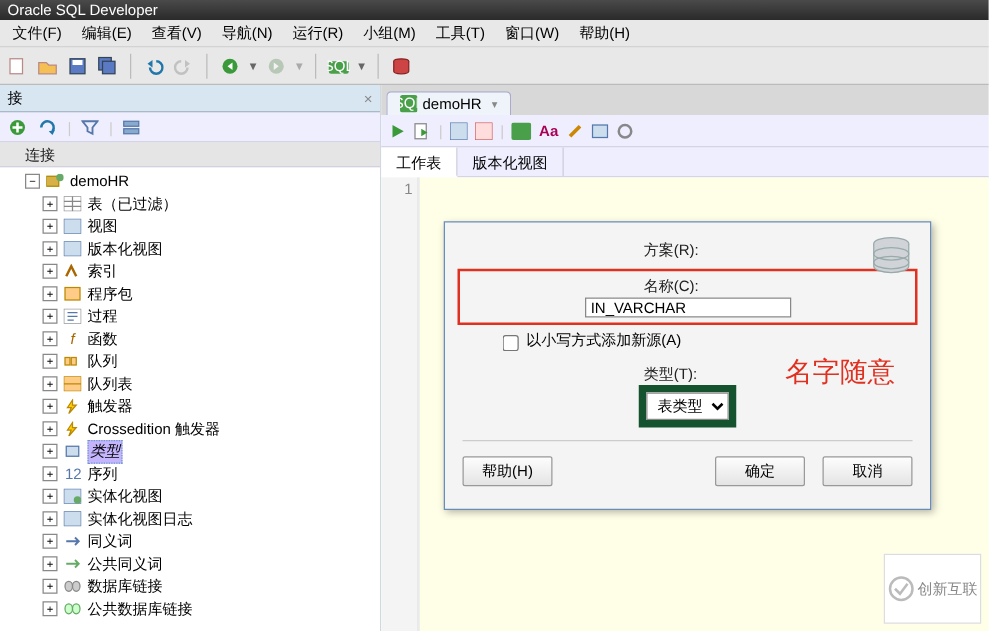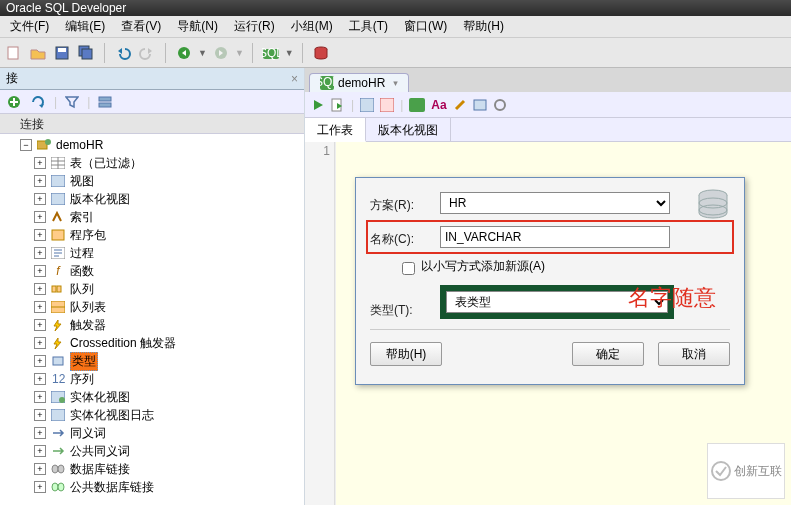--- a/index.html
+++ b/index.html
@@ -26,21 +26,21 @@
 .conntab { height:22px; background:#d8e6f2; border-bottom:1px solid #9ab; display:flex; align-items:center; padding:0 6px;}
 .conntab .x { margin-left:auto; color:#888;}
 .lefttools { height:24px; background:#eef; border-bottom:1px solid #ccd; display:flex; align-items:center; gap:8px; padding:0 6px;}
 .connlabel { height:20px; background:#e5e5e5; border-bottom:1px solid #ccd; padding:2px 20px; font-weight:normal; color:#222;}
 
 
 .tree { flex:1; overflow:auto; padding:2px 0; background:#fff;}
 .node { display:flex; align-items:center; height:18px; padding-left:6px; white-space:nowrap;}
 .node .exp { width:12px; height:12px; border:1px solid #888; display:flex; align-items:center; justify-content:center; font-size:9px; line-height:9px; margin-right:4px; background:#fff; cursor:pointer;}
 .node .ico { width:16px; height:14px; margin-right:4px; display:flex; align-items:center; justify-content:center;}
-.node.sel span.lbl { background:#f97316; border:1px dotted #6699cc; padding:0 1px;}
+.node.sel span.lbl { background:#c4b5fd; border:1px dotted #6699cc; padding:0 1px;font-style:italic;}
 .indent1 { padding-left:20px; }
 .indent2 { padding-left:34px; }
 
 
 .filetabs { height:24px; background:#d8d8d8; display:flex; align-items:flex-end; padding:2px 4px 0 4px;}
 .filetab { background:#eef4fa; border:1px solid #aac; border-bottom:none; border-radius:4px 4px 0 0; padding:2px 10px; display:flex; align-items:center; gap:4px;}
 .editortoolbar { height:26px; background:#eef; border-bottom:1px solid #ccd; display:flex; align-items:center; gap:6px; padding:0 6px;}
 .subtabs { height:24px; background:#eef; border-bottom:1px solid #ccd; display:flex;}
 .subtab { padding:4px 12px; border-right:1px solid #ccd;text-align:center;}
 .subtab.active { background:#fff; border-bottom:2px solid #fff; margin-bottom:-1px;}
@@ -53,21 +53,21 @@
 .splitter::after{content:"⋮"; color:#789; font-size:10px;}
 
 
 .dialog { position:absolute; left:355px; top:177px; width:390px; background:#f4f4f4; border:1px solid #6a8db8; box-shadow:2px 2px 6px rgba(0,0,0,.3);}
 .dlg-titlebar { height:30px; background:linear-gradient(#cfe3f7,#a9c8e8); display:flex; align-items:center; padding:0 6px;}
 .dlg-titlebar .ico { width:16px;height:16px;margin-right:6px;}
 .dlg-titlebar .t { flex:1; color:#123;}
 .dlg-close { width:32px; height:18px; background:#d04a3a; border:1px solid #a03020; color:#fff; display:flex; align-items:center; justify-content:center; border-radius:2px; cursor:pointer;}
 .dlg-body { padding:14px 14px 8px 14px; position:relative;}
 .dbicon { position:absolute; right:14px; top:10px; width:34px; height:34px;}
-.formrow { display:flex; align-items:flex-end; margin-bottom:10px;}
+.formrow { display:flex; align-items:center; margin-bottom:10px;flex-direction:column;}
 .formrow label { width:70px; color:#222;}
 .formrow select, .formrow input[type=text] { flex:1; height:22px; border:1px solid #888; padding:0 4px; background:#fff;}
 .formrow .combo { flex:1; position:relative; border:6px solid #14532d;}
 .formrow .combo select { width:100%; height:22px; border:1px solid #888;}
 .chkrow { display:flex; align-items:flex-end; gap:6px; margin: -2px 0 10px 32px;}
 .dlg-sep { height:1px; background:#ccc; margin:8px 0;}
 .dlg-buttons { display:flex; gap:14px; padding:4px 0 10px 0;}
 .dlg-buttons .spacer{flex:1;}
 .btn { min-width:72px; height:24px; background:linear-gradient(#fdfdfd,#e4e4e4); border:1px solid #999; border-radius:2px; cursor:pointer;}
 
@@ -472,23 +472,20 @@
     <div class="dbicon">
       <svg width="34" height="34">
           <ellipse cx="17" cy="7" rx="14" ry="5" fill="#d0d4d8" stroke="#9aa"></ellipse>
           <path d="M3 7v18a14 5 0 0028 0V7" fill="#d0d4d8" stroke="#9aa"></path>
           <ellipse cx="17" cy="15" rx="14" ry="5" fill="none" stroke="#9aa"></ellipse>
           <ellipse cx="17" cy="22" rx="14" ry="5" fill="none" stroke="#9aa"></ellipse>
         </svg>
     </div>
     <div class="formrow">
       <label>方案(R):</label>
-      <select style="max-width:230px">
-        <option>HR</option>
-      </select>
     </div>
     <div class="formrow" style="outline:2px solid #e03020; outline-offset:2px; padding:2px 0;">
       <label>名称(C):</label>
       <input type="text" style="max-width: 230px;" value="IN_VARCHAR">
     </div>
     <div class="chkrow">
       <input type="checkbox" style="">
       <span>以小写方式添加新源(A)</span>
     </div>
     <div class="formrow">

